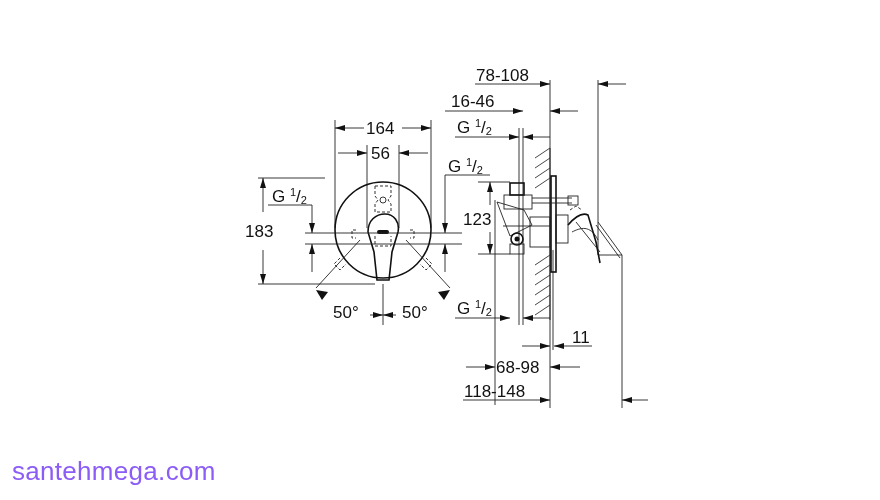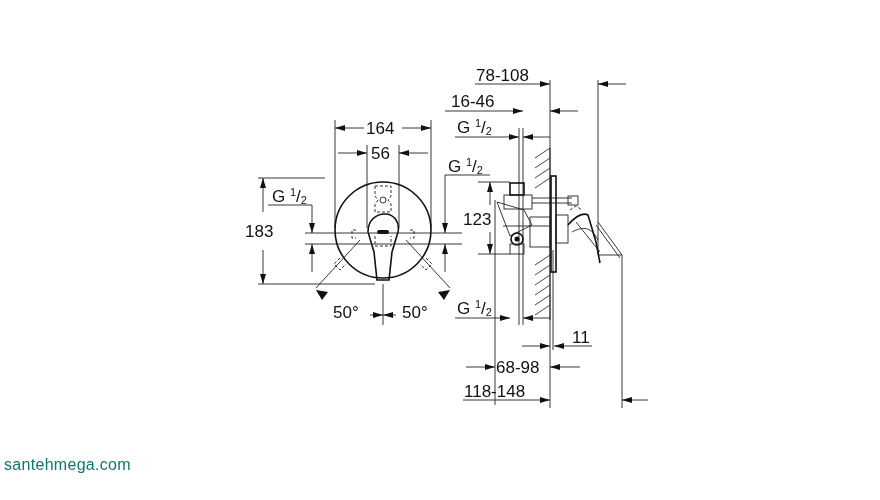--- a/index.html
+++ b/index.html
@@ -1,20 +1,20 @@
 <!DOCTYPE html>
 <html><head>
 <meta charset="utf-8">
 <style>
   html, body { margin: 0; padding: 0; background: #ffffff; }
   body { width: 880px; height: 500px; position: relative; overflow: hidden; font-family: "Liberation Sans", sans-serif; }
   #drawing { position: absolute; left: 0; top: 0; width: 880px; height: 500px; }
   .dim-text { font-family: "Liberation Sans", sans-serif; font-size: 17px; fill: #111; }
   .sup { font-size: 11px; }
-  .watermark { position: absolute; left: 4px; top: 456px; font-size: 16px; color: #0f766e; font-family: "Liberation Sans", sans-serif; letter-spacing: 0.3px; }
+  .watermark { position: absolute; left: 12px; top: 456px; font-size: 26px; color: #8b5cf6; font-family: "Liberation Sans", sans-serif; letter-spacing: 0.3px; }
   .ln { stroke: #222; stroke-width: 0.9; fill: none; }
   .thick { stroke: #111; stroke-width: 1.6; fill: none; }
   .dash { stroke: #333; stroke-width: 1; fill: none; stroke-dasharray: 3 2; }
   .hatch { stroke: #333; stroke-width: 0.9; }
   .arrow { fill: #111; }
 </style>
 </head>
 <body>
 
 <svg id="drawing" viewBox="0 0 880 500" xmlns="http://www.w3.org/2000/svg">

